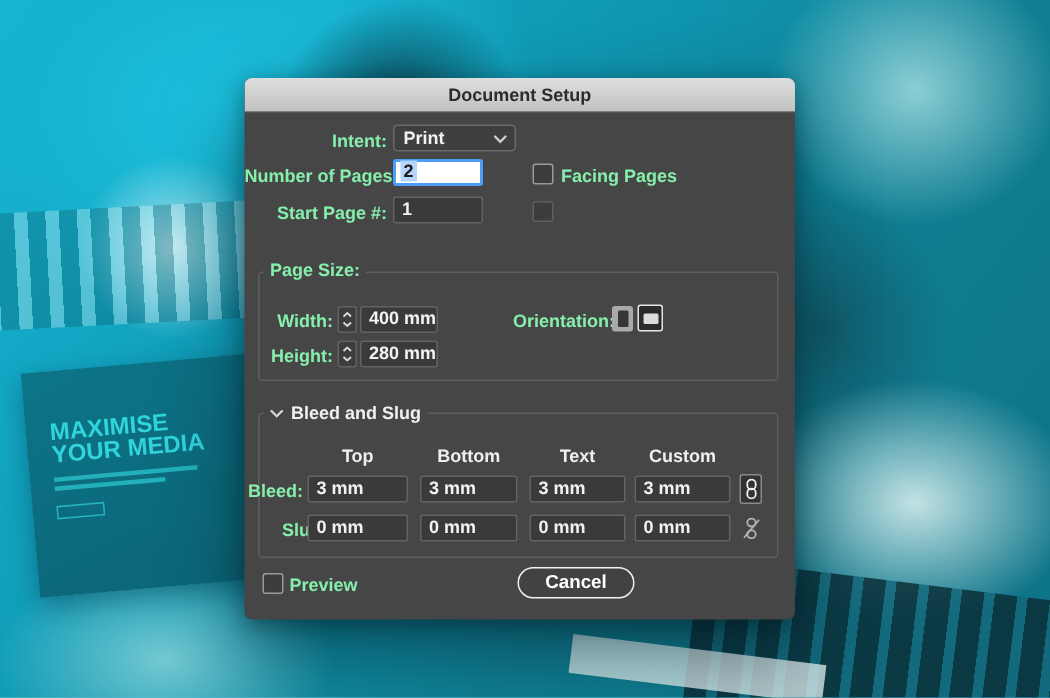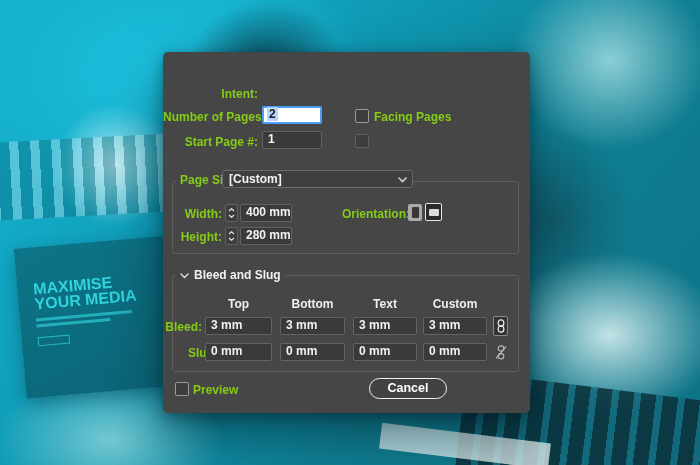--- a/index.html
+++ b/index.html
@@ -29,21 +29,21 @@
   .monitor .cap{margin:7px 0 0 16px;width:96px;height:3px;background:rgba(47,212,220,.65);}
   .monitor .cap.c2{width:74px;margin-top:3px;}
   .monitor .btn{margin:10px 0 0 16px;width:30px;height:7px;border:1px solid rgba(47,212,220,.7);}
 
   
   .dialog{position:absolute;left:163px;top:52px;width:367px;height:361px;background:#464646;border-radius:5px;
     box-shadow:0 22px 50px rgba(0,25,35,.5),0 4px 14px rgba(0,25,35,.4);color:#f0f0f0;font-size:12px;}
   .titlebar{position:absolute;left:0;top:0;right:0;height:22px;border-radius:5px 5px 0 0;
     background:linear-gradient(#dedede,#c2c2c2);border-bottom:1px solid #7e7e7e;
     color:#2c2c2c;font-weight:bold;font-size:12px;text-align:center;line-height:22px;}
-  .lbl{position:absolute;font-weight:bold;color:#84cc16;height:18px;line-height:18px;white-space:nowrap;}
+  .lbl{position:absolute;font-weight:bold;color:#86efac;height:18px;line-height:18px;white-space:nowrap;}
   .lbl.right{text-align:right;}
   .lbl.dim{color:#838383;}
   .field{position:absolute;background:#3a3a3a;border:1px solid #636363;border-radius:2px;
     color:#f2f2f2;font-weight:bold;font-size:12px;line-height:15px;padding:0 0 0 5px;box-sizing:border-box;}
   .field.focus{background:#ffffff;border:2px solid #4b9df8;color:#1c1c1c;line-height:13px;padding-left:3px;}
   .field.focus .sel{background:#b5d5fb;padding:0 2px;}
   .select{position:absolute;background:#3f3f3f;border:1px solid #6a6a6a;border-radius:3px;
     color:#f2f2f2;font-weight:bold;font-size:12px;line-height:16px;padding:0 0 0 6px;box-sizing:border-box;}
   .select svg{position:absolute;right:5px;top:6px;}
   .chk{position:absolute;width:12px;height:12px;background:#3d3d3d;border:1px solid #9a9a9a;border-radius:2px;box-sizing:content-box;}
@@ -56,21 +56,21 @@
   .iconbtn{position:absolute;box-sizing:border-box;display:flex;align-items:center;justify-content:center;}
   .orient-portrait{width:14px;height:17px;background:#a9a9a9;border-radius:2px;}
   .orient-portrait .pg{width:7px;height:11px;background:#373737;border-radius:1px;}
   .orient-landscape{width:17px;height:18px;background:#2b2b2b;border:1px solid #e6e6e6;border-radius:2px;}
   .orient-landscape .pg{width:10px;height:7px;background:#dcdcdc;border-radius:1px;}
   .chainbox{position:absolute;width:15px;height:20px;background:#333333;border:1px solid #8a8a8a;border-radius:2px;
     box-sizing:border-box;display:flex;align-items:center;justify-content:center;}
   .chainplain{position:absolute;width:15px;height:20px;display:flex;align-items:center;justify-content:center;}
   .pill{position:absolute;border-radius:12px;background:#424242;color:#ffffff;font-weight:bold;font-size:12.5px;
     text-align:center;box-sizing:border-box;cursor:default;}
-  .pill.cancel{border:1.5px solid #f1f1f1;line-height:18px;margin-left:24px;}
+  .pill.cancel{border:1.5px solid #f1f1f1;line-height:18px;}
   .pill.ok{border:3px solid #f4f4f4;line-height:17px;}
   .bs-header{position:absolute;display:flex;align-items:center;gap:5px;font-weight:bold;height:15px;line-height:15px;}
 </style>
 </head>
 <body>
 
 <div class="stage">
 
   <div class="bg">
     <div class="bg-base"></div>
@@ -89,44 +89,45 @@
         <div>MAXIMISE</div>
         <div>YOUR MEDIA</div>
       </div>
       <div class="cap"></div>
       <div class="cap c2"></div>
       <div class="btn"></div>
     </div>
   </div>
 
   <div class="dialog">
+    <div class="titlebar">Document Setup</div>
 
     <div class="lbl right" style="left:0;top:33px;width:95px;">Intent:</div>
+    <div class="select" style="left:99px;top:31px;width:82px;height:18px;">
+      <span>Print</span>
+      <svg width="9" height="6" viewBox="0 0 9 6">
+          <path d="M1 1 L4.5 4.5 L8 1" fill="none" stroke="#cfcfcf" stroke-width="1.6" stroke-linecap="round"></path>
+        </svg>
+    </div>
 
     <div class="lbl right" style="left:0;top:56px;width:95px;">Number of Pages:</div>
     <div class="field focus" style="left:99px;top:54px;width:60px;height:18px;">
       <span class="sel">2</span>
     </div>
     <div class="chk" style="left:192px;top:57px;"></div>
     <div class="lbl right" style="left:0;top:81px;width:95px;">Start Page #:</div>
 
     <div class="lbl" style="left:211px;top:56px;">Facing Pages</div>
     <div class="field" style="left:99px;top:79px;width:60px;height:18px;">
       <span>1</span>
     </div>
     <div class="chk dim" style="left:192px;top:82px;"></div>
 
     <div class="group" style="left:9px;top:129px;width:345px;height:71px;"></div>
     <div class="lbl mask" style="left:13px;top:119px;">Page Size:</div>
-    <div class="select" style="left:59px;top:118px;width:191px;height:18px;">
-      <span>[Custom]</span>
-      <svg width="9" height="6" viewBox="0 0 9 6">
-          <path d="M1 1 L4.5 4.5 L8 1" fill="none" stroke="#cfcfcf" stroke-width="1.6" stroke-linecap="round"></path>
-        </svg>
-    </div>
 
     <div class="lbl right" style="left:9px;top:153px;width:50px;">Width:</div>
     <div class="stepper" style="left:62px;top:152px;">
       <svg width="7" height="4" viewBox="0 0 7 4">
           <path d="M1 3 L3.5 0.7 L6 3" fill="none" stroke="#d8d8d8" stroke-width="1.3"></path>
         </svg>
       <svg width="7" height="4" viewBox="0 0 7 4">
           <path d="M1 1 L3.5 3.3 L6 1" fill="none" stroke="#d8d8d8" stroke-width="1.3"></path>
         </svg>
     </div>

